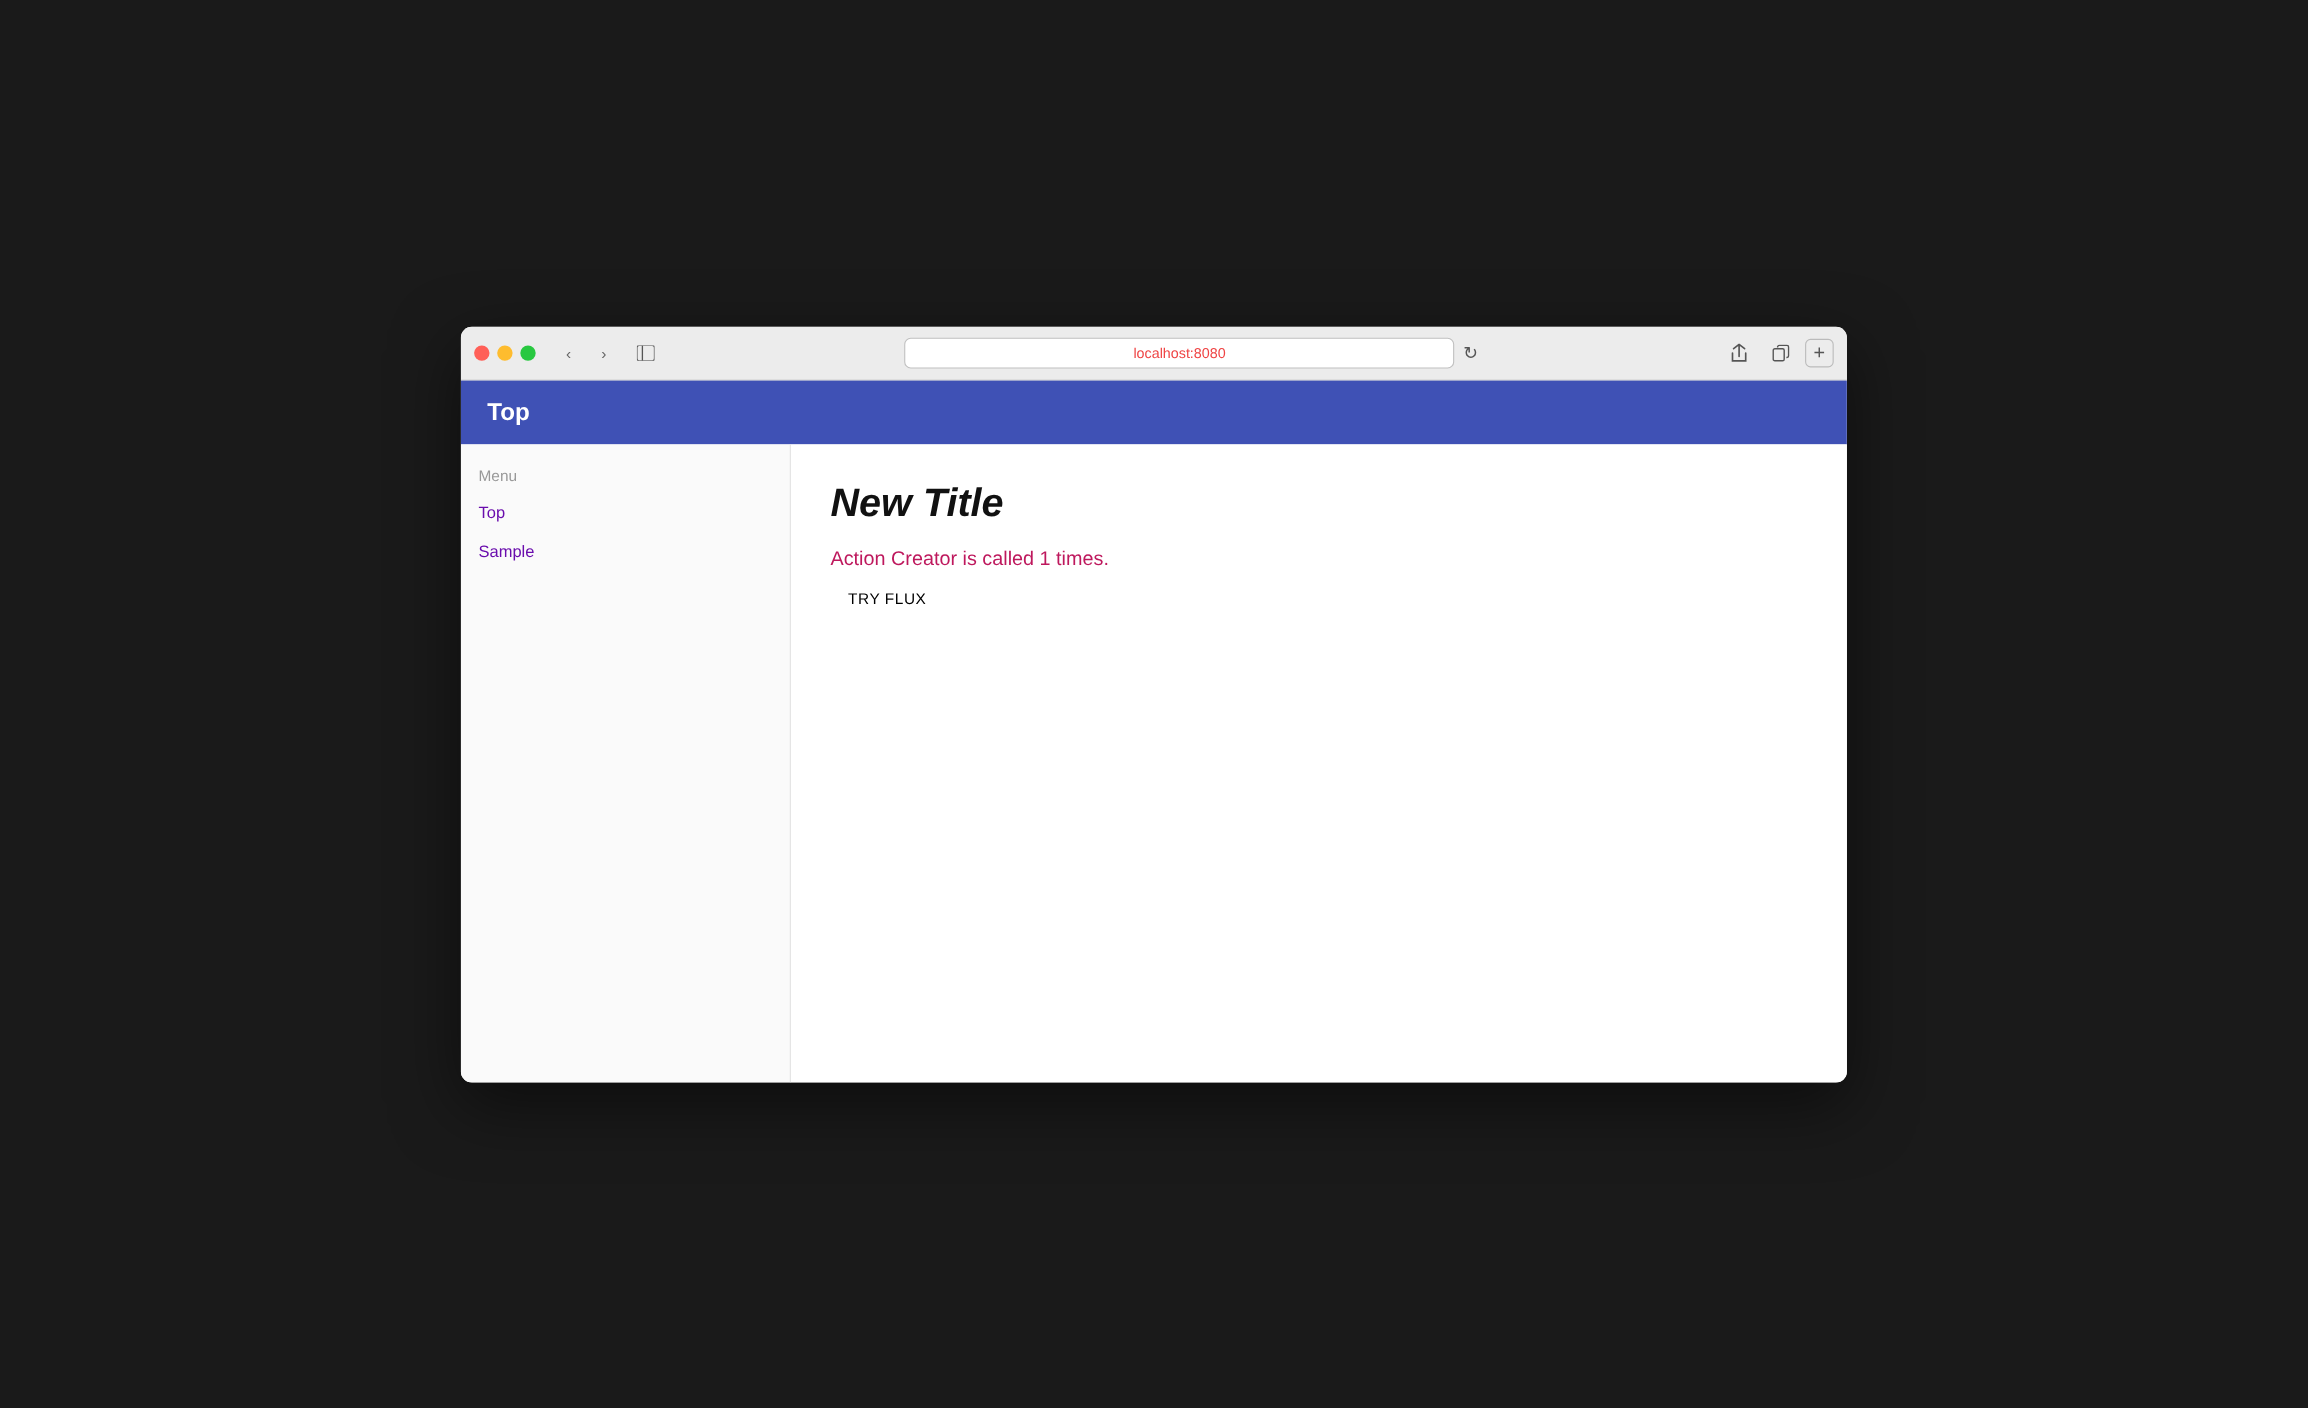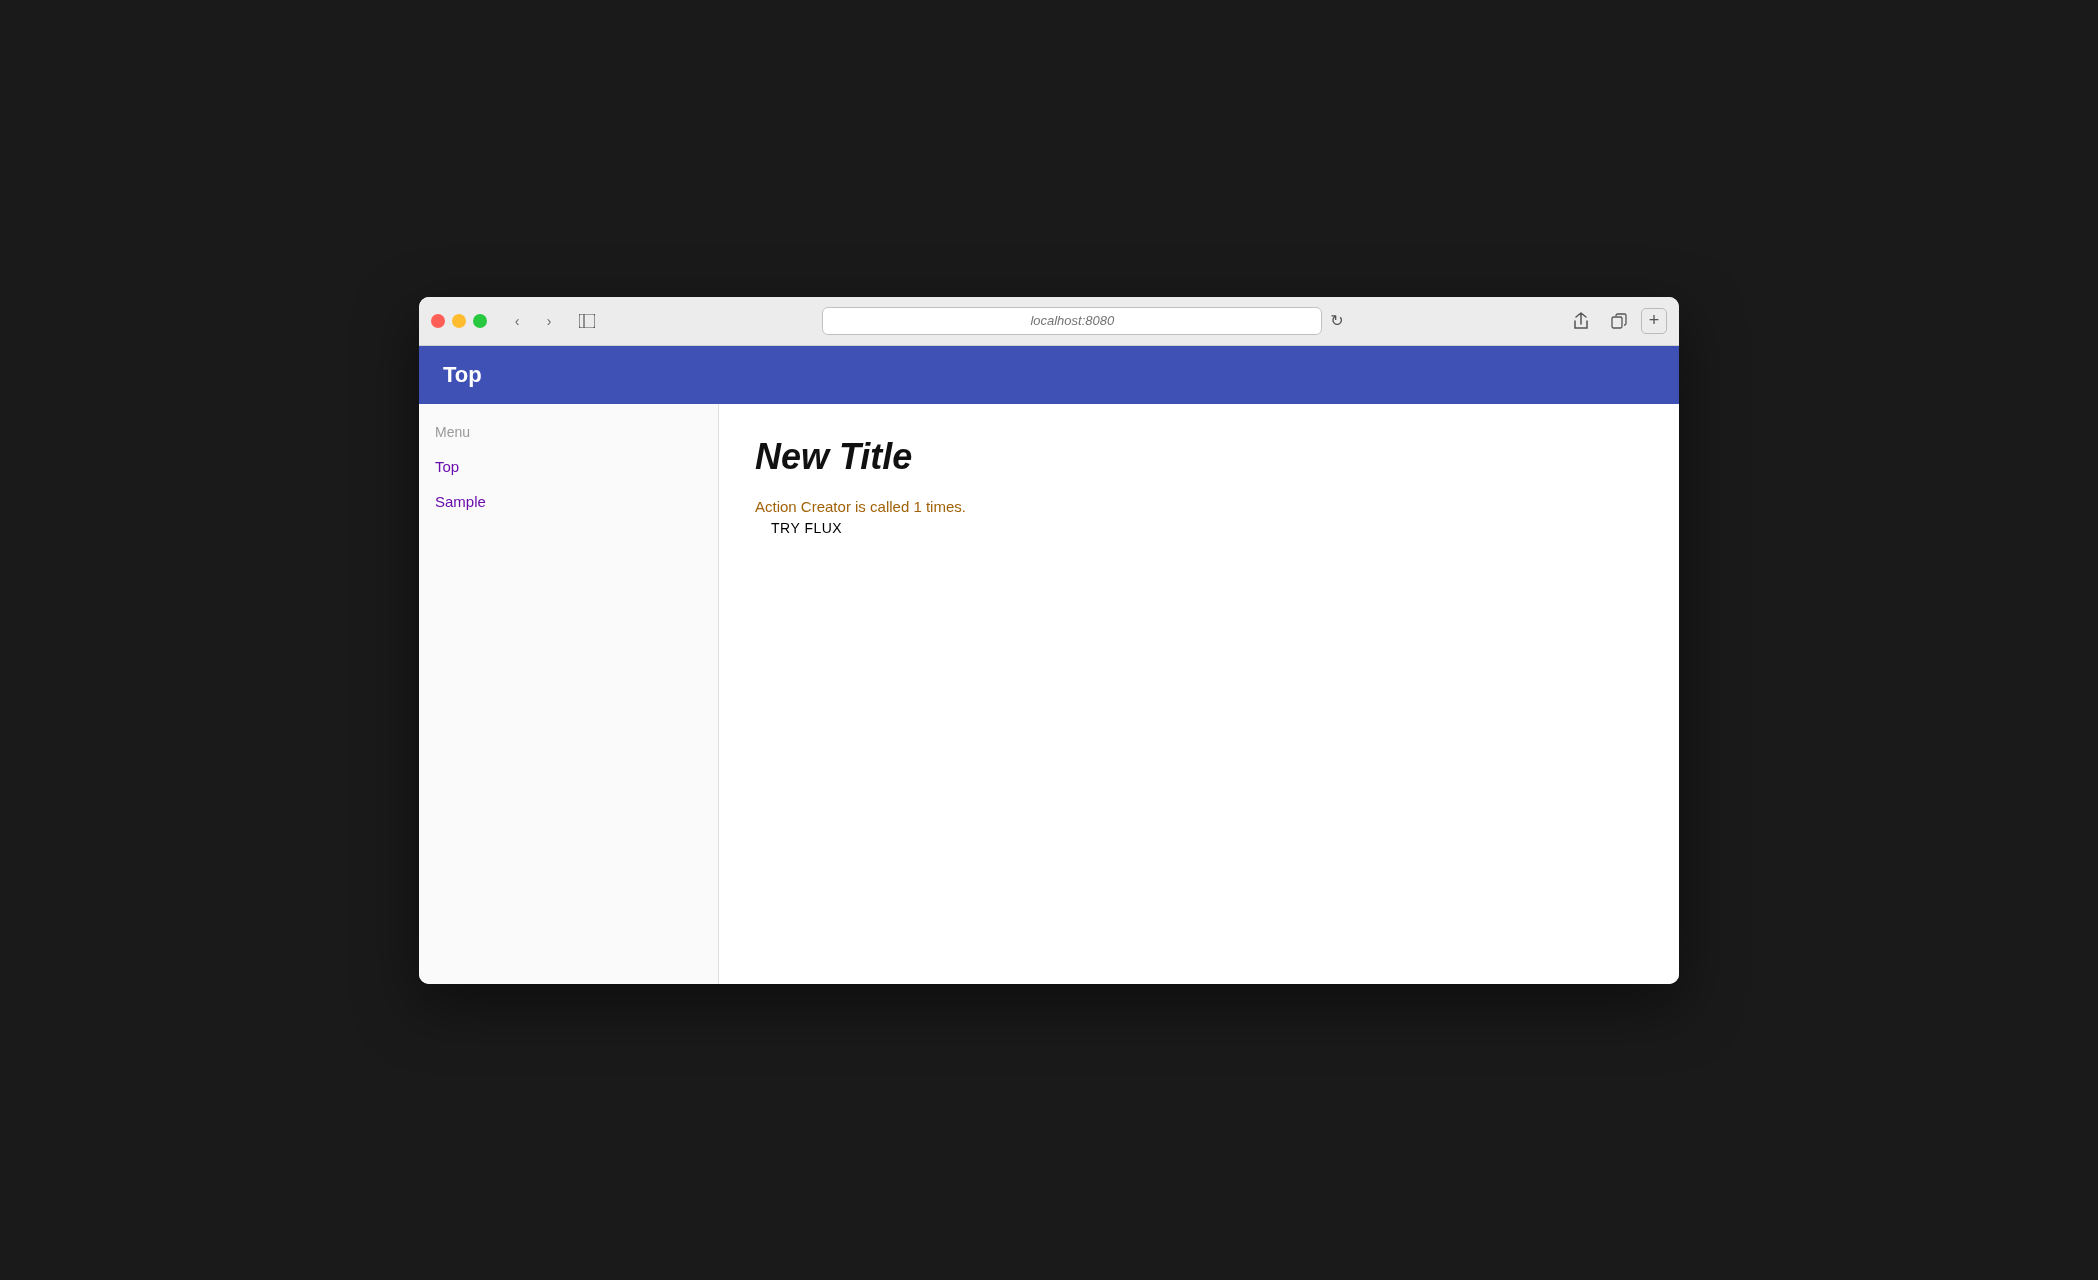--- a/index.html
+++ b/index.html
@@ -95,23 +95,22 @@
       flex: 1;
       max-width: 500px;
       height: 28px;
       background: #fff;
       border: 1px solid #c0c0c0;
       border-radius: 6px;
       display: flex;
       align-items: center;
       justify-content: center;
       font-size: 13px;
-      color: #737373;
+      color: #ef4444;
       padding: 0 10px;
-      font-style: italic;
     }
 
     .reload-btn {
       background: transparent;
       border: none;
       cursor: pointer;
       color: #555;
       font-size: 16px;
       display: flex;
       align-items: center;
@@ -213,23 +212,23 @@
     }
 
     .page-subtitle {
       font-size: 22px;
       font-weight: 700;
       color: #111;
       margin-bottom: 20px;
     }
 
     .action-text {
-      font-size: 15px;
-      color: #a16207;
-      margin-bottom: 4px;
+      font-size: 18px;
+      color: #be185d;
+      margin-bottom: 17px;
     }
 
     .try-flux-link {
       font-size: 14px;
       color: #000000;
       font-weight: 500;
       cursor: pointer;
       margin-left: 16px;
       text-transform: uppercase;
       letter-spacing: 0.5px;

